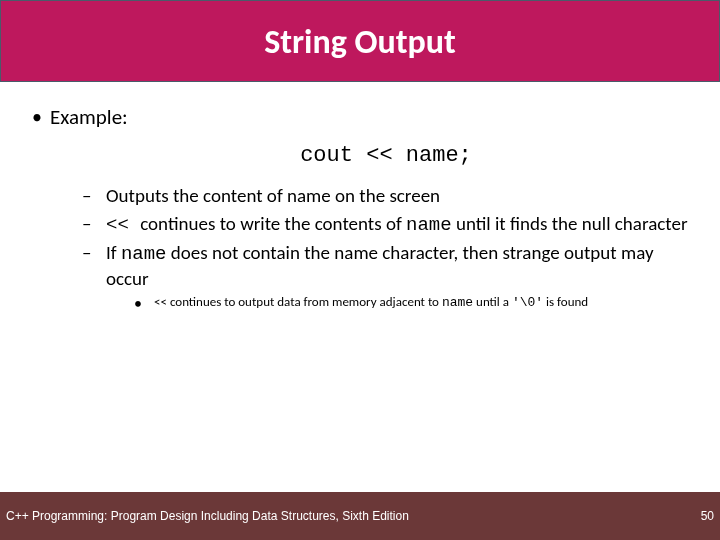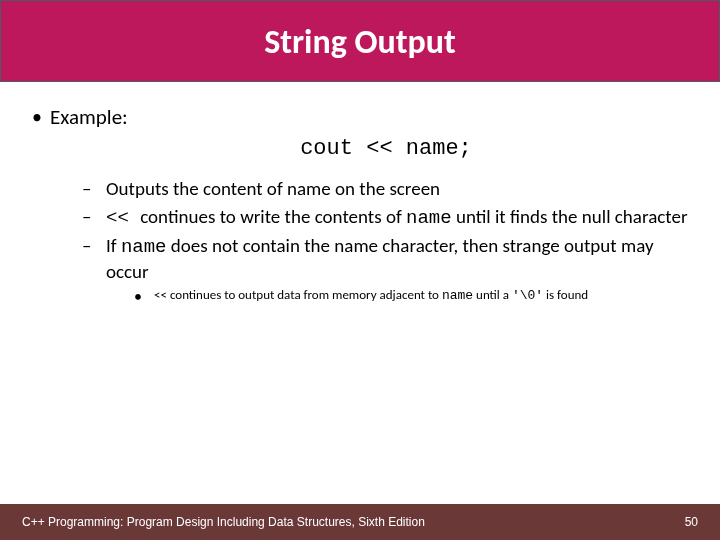--- a/index.html
+++ b/index.html
@@ -27,21 +27,21 @@
   }
   ul.bullets { list-style: none; }
   ul.bullets > li::before {
     content: "•";
     display: inline-block;
     width: 18px;
     margin-left: 2px;
     color: #000;
     font-size: 20px;
   }
-  ul.bullets > li { margin-bottom: 5px; }
+  ul.bullets > li { margin-bottom: 12px; }
   .code-line {
     font-family: "Courier New", monospace;
     font-size: 22px;
     padding-left: 52px;
     margin-top: 2px;
     margin-bottom: 14px;
     text-align: center;
   }
   ul.dashes { list-style: none; padding-left: 52px; font-size: 19px; }
   ul.dashes > li { position: relative; padding-left: 24px; margin-bottom: 4px; }
@@ -59,26 +59,26 @@
     left: 0;
     top: 0;
     font-size: 16px;
   }
   .mono { font-family: "Courier New", monospace; }
   .footer {
     position: absolute;
     bottom: 0;
     left: 0;
     right: 0;
-    height: 36px;
+    height: 48px;
     background: #6b3838;
     display: flex;
     align-items: center;
     justify-content: space-between;
-    padding: 0 22px;
+    padding: 0 6px;
   }
   .footer-text {
     color: #fff;
     font-size: 12px;
     font-family: Arial, sans-serif;
   }
   .footer-page {
     color: #fff;
     font-size: 12px;
     font-family: Arial, sans-serif;

